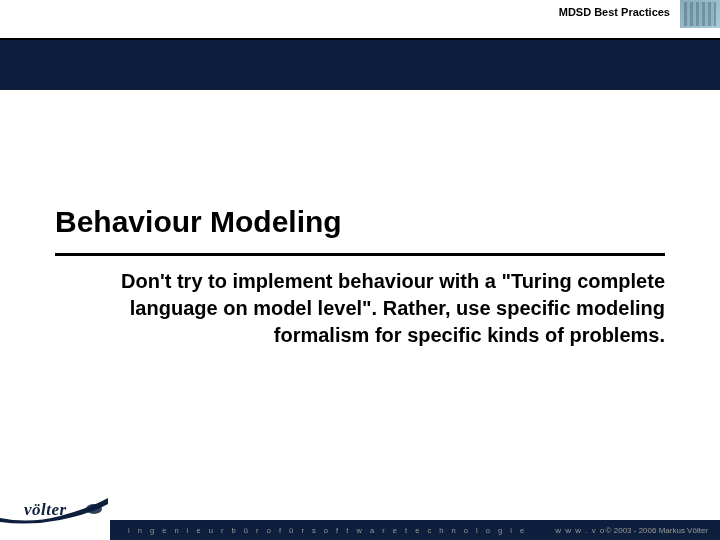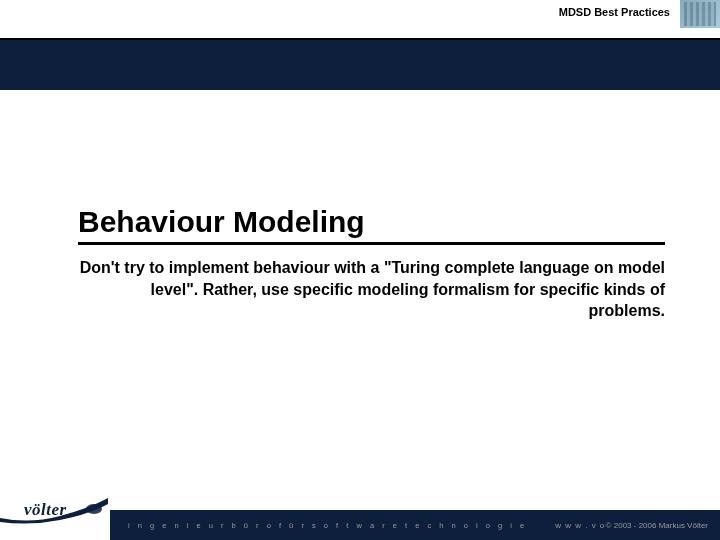--- a/index.html
+++ b/index.html
@@ -3,27 +3,27 @@
   <meta charset="utf-8">
   <style>
     * { margin: 0; padding: 0; box-sizing: border-box; }
     body { width: 720px; height: 540px; font-family: Verdana, Geneva, sans-serif; background: #fff; position: relative; overflow: hidden; }
     .header { position: relative; height: 40px; border-bottom: 2px solid #000; }
     .header-title { position: absolute; right: 50px; top: 6px; font-size: 11px; font-weight: bold; color: #000; }
     .header-icon { position: absolute; right: 0; top: 0; width: 40px; height: 28px; background: linear-gradient(135deg, #88aabb 0%, #aaccdd 100%); }
     .header-icon::before { content: ''; position: absolute; left: 4px; top: 2px; width: 32px; height: 24px; background: repeating-linear-gradient(90deg, #557788 0 3px, #88aabb 3px 6px); opacity: 0.6; }
     .darkbar { height: 50px; background: #0d1f3d; }
     .content { padding: 115px 55px 0 55px; }
-    .title { font-size: 30px; font-weight: bold; color: #000; border-bottom: 3px solid #000; padding-bottom: 3px; margin-bottom: 12px; margin-left: 23px; }
-    .subtitle { font-size: 16px; font-weight: bold; color: #000; text-align: right; line-height: 1.35; padding-left: 20px; }
+    .title { font-size: 30px; font-weight: bold; color: #000; border-bottom: 3px solid #000; padding-bottom: 14px; margin-bottom: 12px; }
+    .subtitle { font-size: 20px; font-weight: bold; color: #000; text-align: right; line-height: 1.35; padding-left: 20px; }
     .footer { position: absolute; bottom: 0; left: 0; right: 0; height: 58px; }
     .logo { position: absolute; left: 0; bottom: 4px; width: 110px; height: 54px; }
     .logo-swoosh { position: absolute; bottom: 12px; left: 0; width: 108px; height: 26px; }
     .logo-text { position: absolute; bottom: 16px; left: 24px; font-family: Georgia, serif; font-size: 17px; font-weight: bold; font-style: italic; color: #0d1f3d; letter-spacing: 0.5px; }
-    .darkfooter { position: absolute; bottom: 0; left: 110px; right: 0; height: 30px; background: #0d1f3d; display: flex; align-items: center; justify-content: space-between; padding: 0 12px 0 18px; }
+    .darkfooter { position: absolute; bottom: 0; left: 110px; right: 0; height: 20px; background: #0d1f3d; display: flex; align-items: center; justify-content: space-between; padding: 0 12px 0 18px; }
     .tagline { font-size: 7.5px; color: #999; letter-spacing: 3px; }
     .weblink { font-size: 8px; color: #999; letter-spacing: 1px; margin-left: 28px; }
     .copyright { font-size: 8px; color: #999; }
     .footer-left { display: flex; align-items: center; }
   </style>
 </head>
 <body>
 
 <div class="header">
   <span class="header-title">MDSD Best Practices</span>

